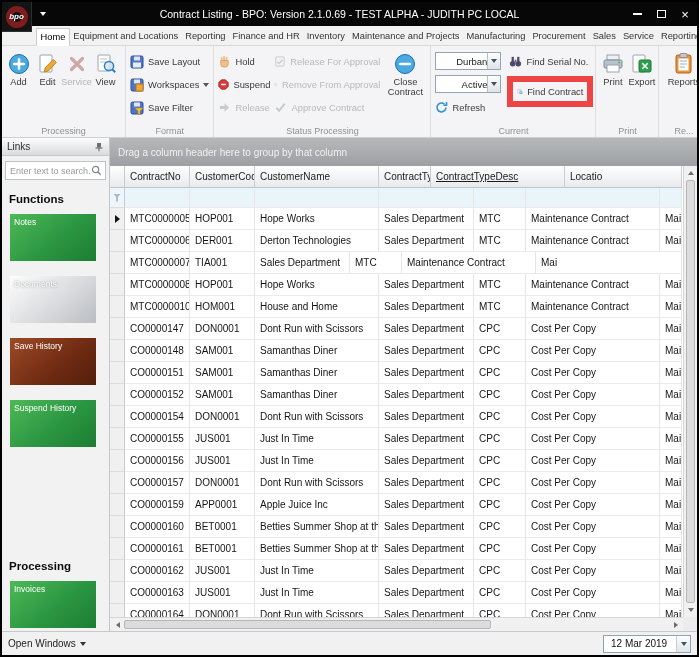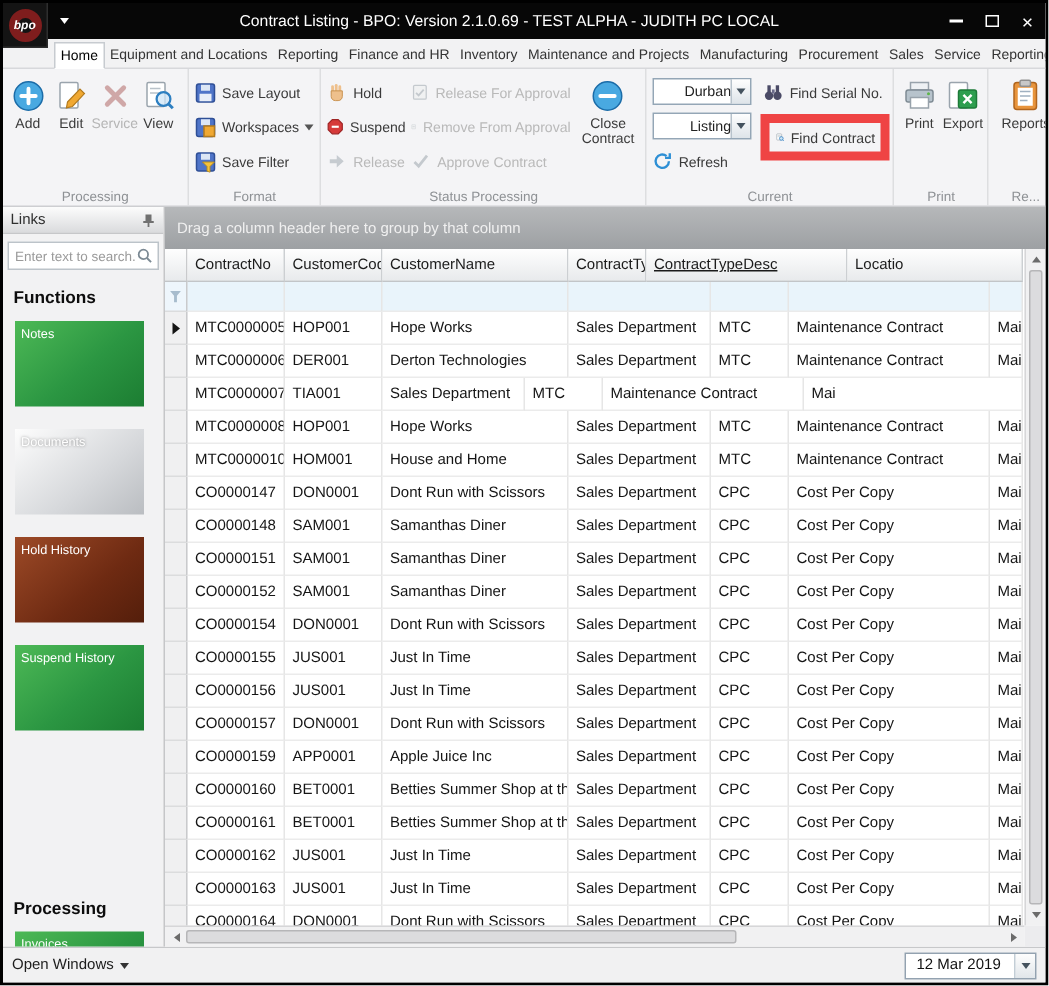--- a/index.html
+++ b/index.html
@@ -60,21 +60,21 @@
   .sidebar { width:108px; background:#f2f2f3; border-right:1px solid #c5c6c8; overflow:hidden; }
   .links-bar { height:18px; background:linear-gradient(#fcfcfc,#dadbdd); border-bottom:1px solid #c6c7c9;
                display:flex; align-items:center; padding:0 5px; font-size:10px; color:#2f2f2f; }
   .links-bar .spacer { flex:1; }
   .search-wrap { margin:5px 3px 2px; height:19px; background:#fff; border:1px solid #bcc3c9; display:flex; align-items:center; }
   .search-wrap input { border:0; outline:0; flex:1; min-width:0; font-size:9px; color:#444; padding-left:4px;
                        font-family:"Liberation Sans", sans-serif; background:transparent; }
   .search-wrap input::placeholder { color:#9a9a9a; }
   .side-section-title { font-size:11.5px; font-weight:bold; color:#0d0d0d; padding:11px 0 9px 7px; }
   .side-section-title.second { padding-top:98px; }
-  .tile { width:86px; height:57px; margin:0 0 15px 8px; color:#fff; font-size:8.5px; padding:3px 0 0 4px; cursor:pointer; }
+  .tile { width:86px; height:47px; margin:0 0 15px 8px; color:#fff; font-size:8.5px; padding:3px 0 0 4px; cursor:pointer; }
   .tile.green  { background:linear-gradient(140deg,#4db956 0%,#2b9642 55%,#1c7d32 100%); }
   .tile.silver { background:linear-gradient(140deg,#fdfdfd 0%,#d6d8db 60%,#babdc1 100%); text-shadow:0 0 2px rgba(110,110,110,.8); }
   .tile.maroon { background:linear-gradient(140deg,#9d4a27 0%,#6e2a12 60%,#541e0b 100%); }
 
   
   .gridarea { flex:1; position:relative; background:#fff; overflow:hidden; }
   .group-panel { height:28px; background:linear-gradient(#b6b8ba,#9da0a3); color:#f0f0f0; font-size:10px;
                  display:flex; align-items:center; padding-left:8px; }
   .gview { width:572px; height:476px; overflow:hidden; }
   .gheader, .gfilter, .grow { display:flex; width:572px; }
@@ -290,21 +290,21 @@
     <div class="rgroup" style="flex:0 0 164px">
       <div style="display:flex">
         <div class="scol" style="width:74px">
           <div class="combo">
             <span class="combo-text">Durban</span>
             <span class="combo-btn">
                 <span class="tri-down"></span>
               </span>
           </div>
           <div class="combo">
-            <span class="combo-text">Listing</span>
+            <span class="combo-text">Active</span>
             <span class="combo-btn">
                 <span class="tri-down"></span>
               </span>
           </div>
           <div class="sbtn">
             <svg width="13" height="13" viewBox="0 0 14 14">
                 <path d="M11.8 7a4.8 4.8 0 1 1-1.7-3.7" fill="none" stroke="#2d8fd5" stroke-width="1.7"></path>
                 <path d="M12.4 1.2v3.4H9" fill="none" stroke="#2d8fd5" stroke-width="1.7"></path>
               </svg>
             <span>Refresh</span>
@@ -397,21 +397,21 @@
         <input type="text" placeholder="Enter text to search..." style="">
         <svg width="11" height="11" viewBox="0 0 12 12" style="margin-right:3px">
             <circle cx="5" cy="5" r="3.4" fill="none" stroke="#7c8a94" stroke-width="1.3"></circle>
             <line x1="7.6" y1="7.6" x2="10.6" y2="10.6" stroke="#7c8a94" stroke-width="1.4"></line>
           </svg>
       </div>
       <div>
           <div class="side-section-title">Functions</div>
           <div class="tile green">Notes</div>
           <div class="tile silver">Documents</div>
-          <div class="tile maroon">Hold History</div>
+          <div class="tile maroon">Save History</div>
           <div class="tile green">Suspend History</div>
           <div class="side-section-title second">Processing</div>
           <div class="tile green">Invoices</div>
         </div>
     </div>
 
     <div class="gridarea">
       <div class="group-panel">
         <span>Drag a column header here to group by that column</span>
       </div>

